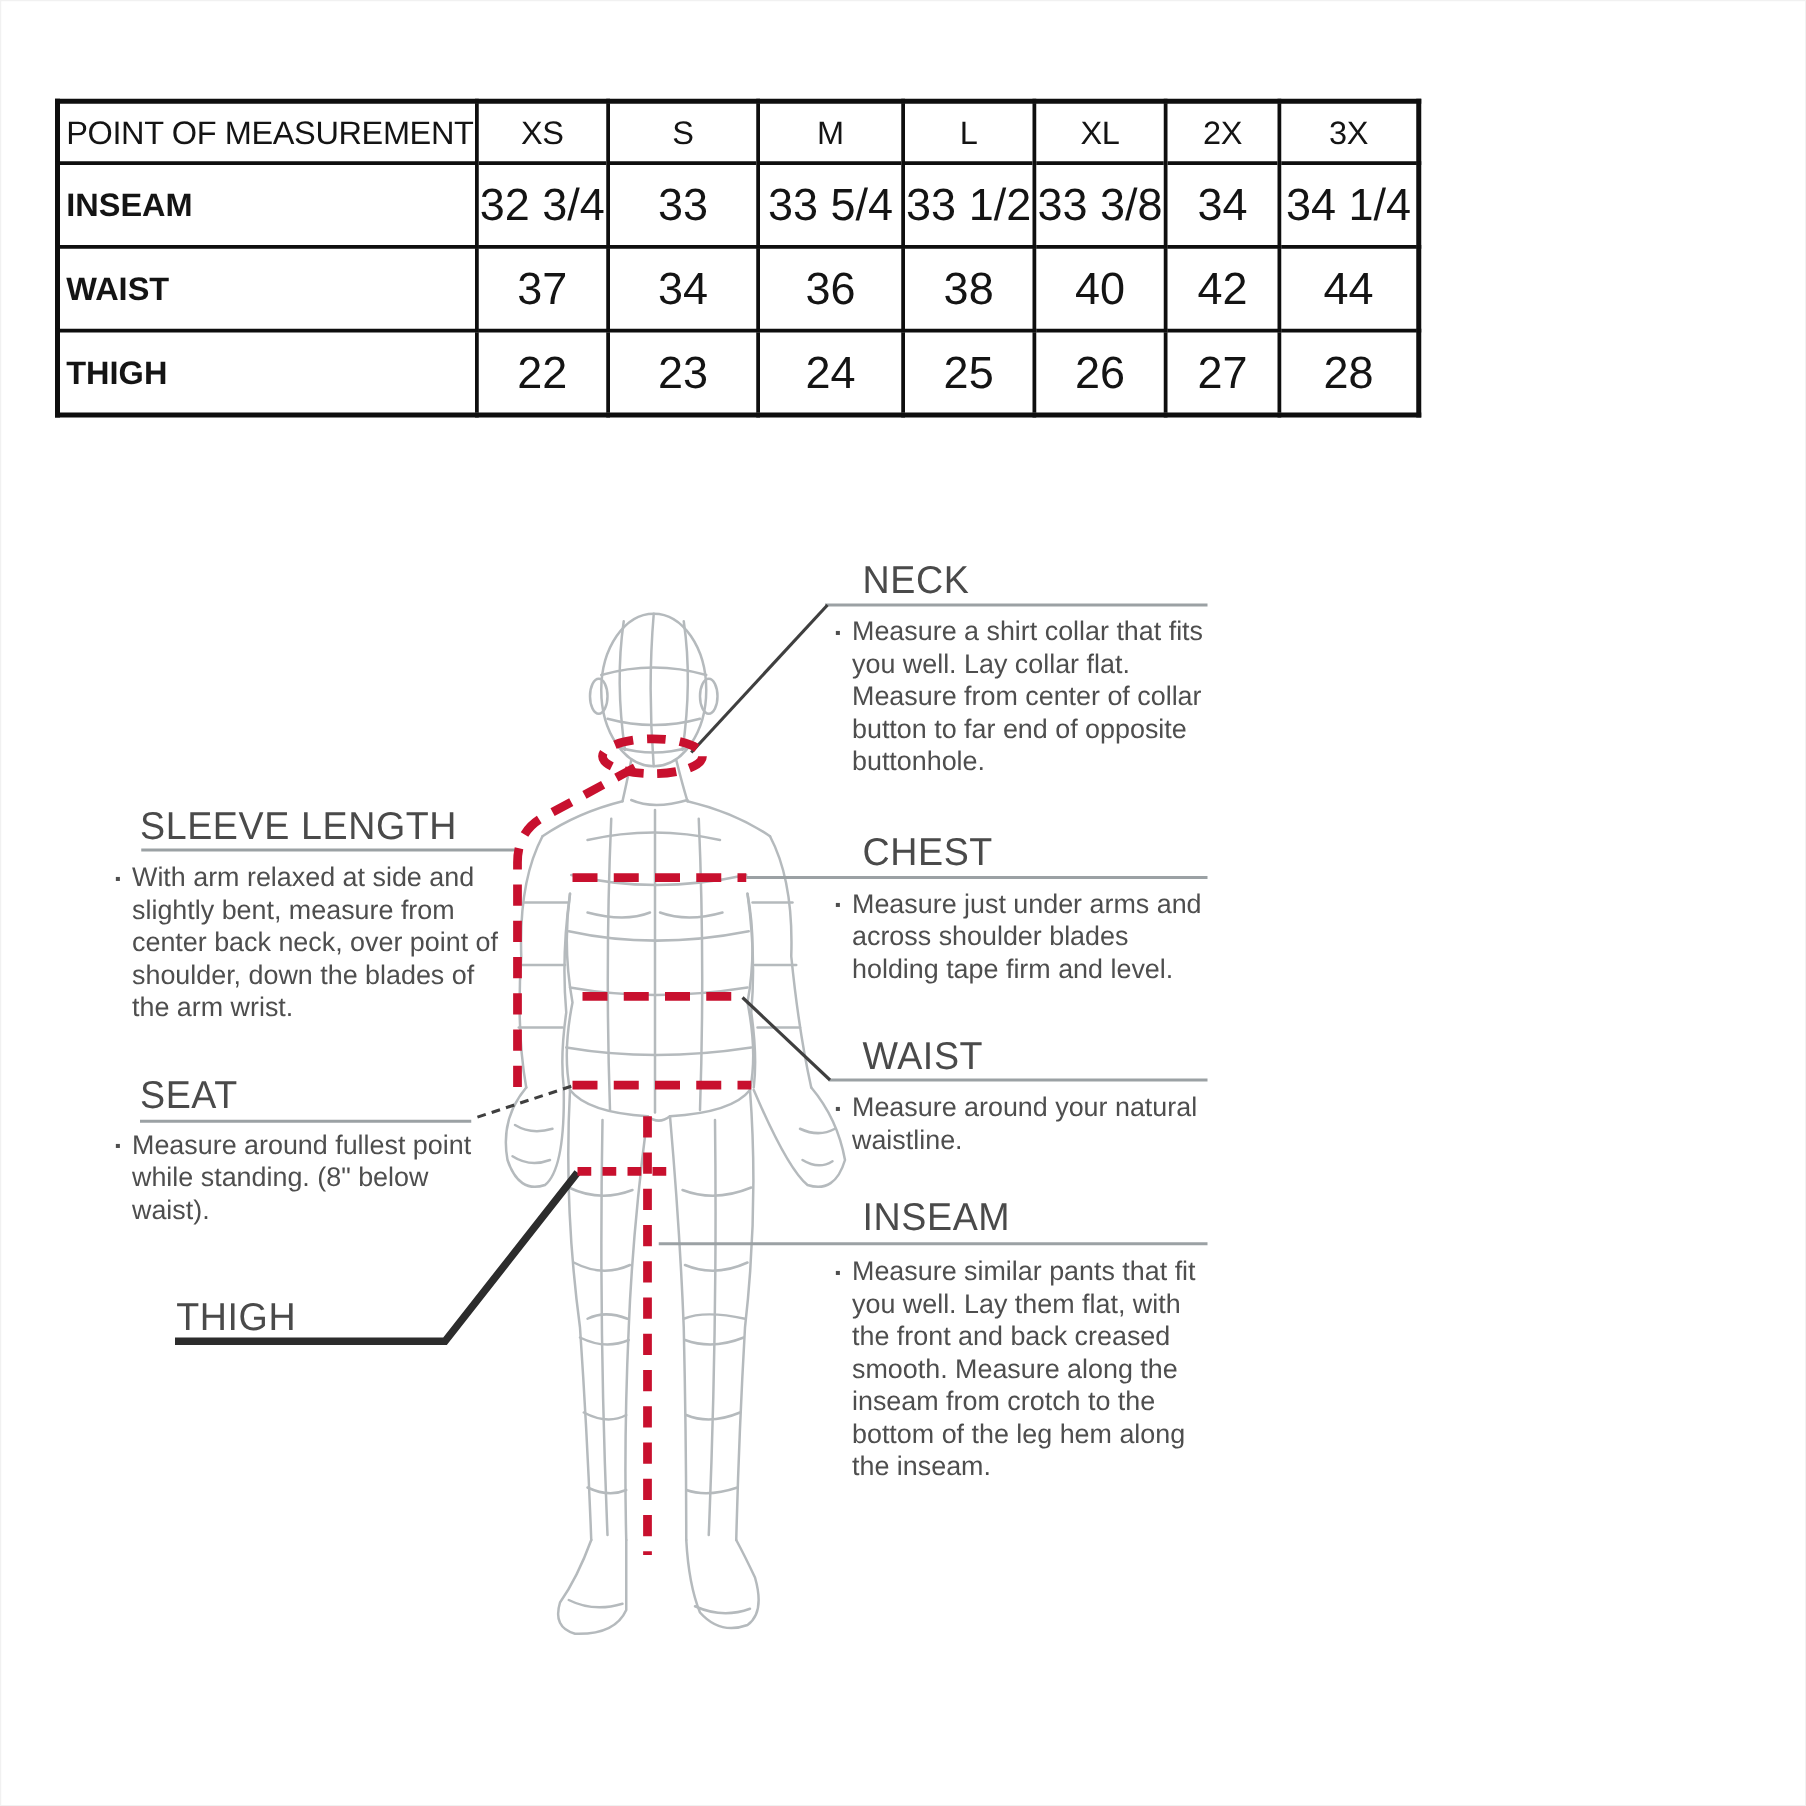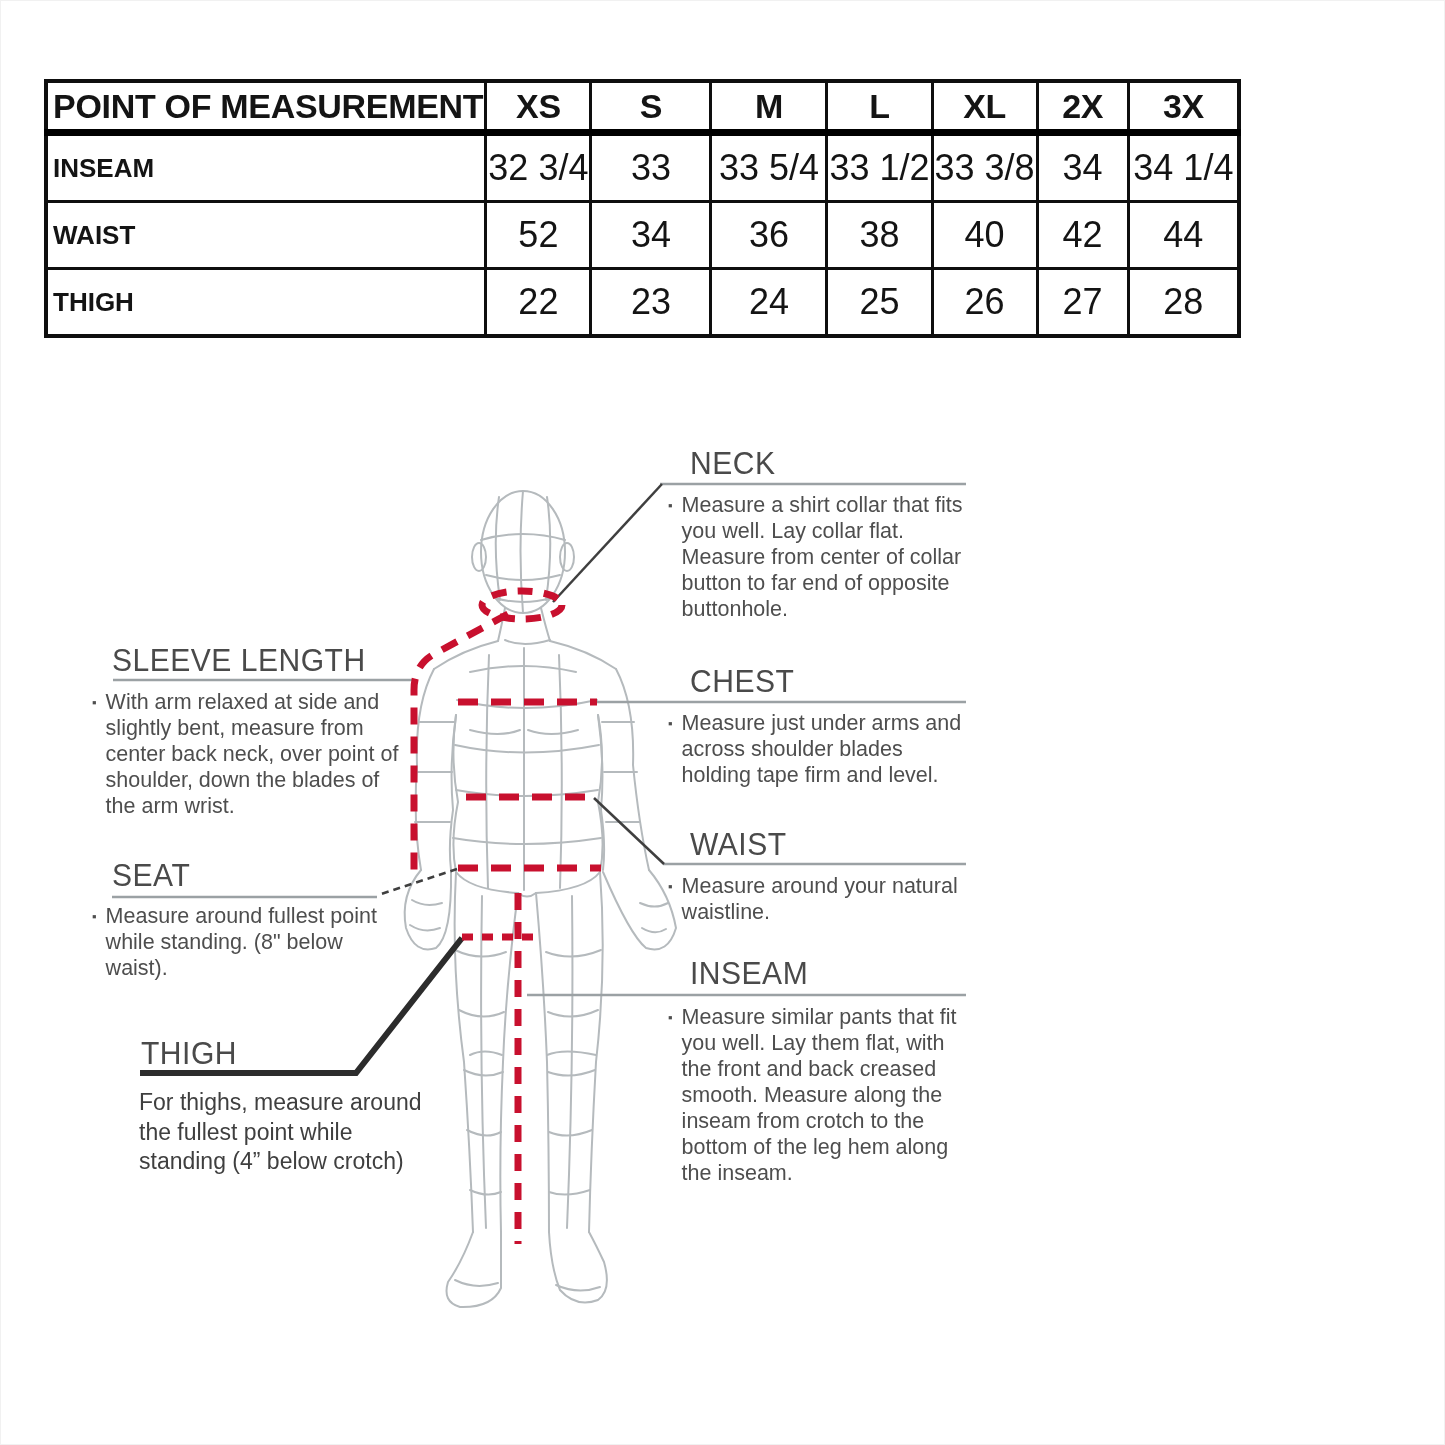--- a/index.html
+++ b/index.html
@@ -10,22 +10,22 @@
   }
   
   .size-table{
     position:absolute;left:44px;top:79px;border-collapse:collapse;
     border:4px solid #0e0e0e;table-layout:fixed;background:#fff;
   }
   .size-table th,.size-table td{
     border:3px solid #0e0e0e;color:#141414;overflow:hidden;white-space:nowrap;
   }
   .size-table thead th{
-    height:44px;font-size:34px;font-weight:700;text-align:center;
-    border-bottom:7px solid #000000;letter-spacing:-0.3px;
+    height:44px;font-size:26px;font-weight:400;text-align:center;
+    border-bottom:2px solid #000000;letter-spacing:-0.3px;
   }
   .size-table thead th.pom{text-align:left;padding-left:5px;}
   .size-table td{height:62px;font-size:36px;text-align:center;}
   .size-table td.rowlabel{font-size:26px;font-weight:700;text-align:left;padding-left:5px;}
   
   .note{
     position:absolute;left:46px;top:366px;font-size:23.5px;font-weight:700;
     color:#080808;white-space:nowrap;letter-spacing:-0.4px;
   }
   
@@ -79,21 +79,21 @@
         <td>32 3/4</td>
         <td>33</td>
         <td>33 5/4</td>
         <td>33 1/2</td>
         <td>33 3/8</td>
         <td>34</td>
         <td>34 1/4</td>
       </tr>
       <tr>
         <td class="rowlabel">WAIST</td>
-        <td>52</td>
+        <td>37</td>
         <td>34</td>
         <td>36</td>
         <td>38</td>
         <td>40</td>
         <td>42</td>
         <td>44</td>
       </tr>
       <tr>
         <td class="rowlabel">THIGH</td>
         <td>22</td>
@@ -246,15 +246,14 @@
     <span class="txt">With arm relaxed at side and slightly bent, measure from center back neck, over point of shoulder, down the blades of the arm wrist.</span>
   </div>
 
   <div class="callout-title" style="left:112px;top:858px">SEAT</div>
   <div class="callout-body" style="left:92px;top:903px;width:290px">
     <span class="bullet">▪</span>
     <span class="txt">Measure around fullest point while standing. (8" below waist).</span>
   </div>
 
   <div class="callout-title" style="left:141px;top:1036px">THIGH</div>
-  <div class="thigh-body" style="left:139px;top:1088px;width:305px">For thighs, measure around the fullest point while standing (4” below crotch)</div>
 
 </div>
 
 </body></html>

